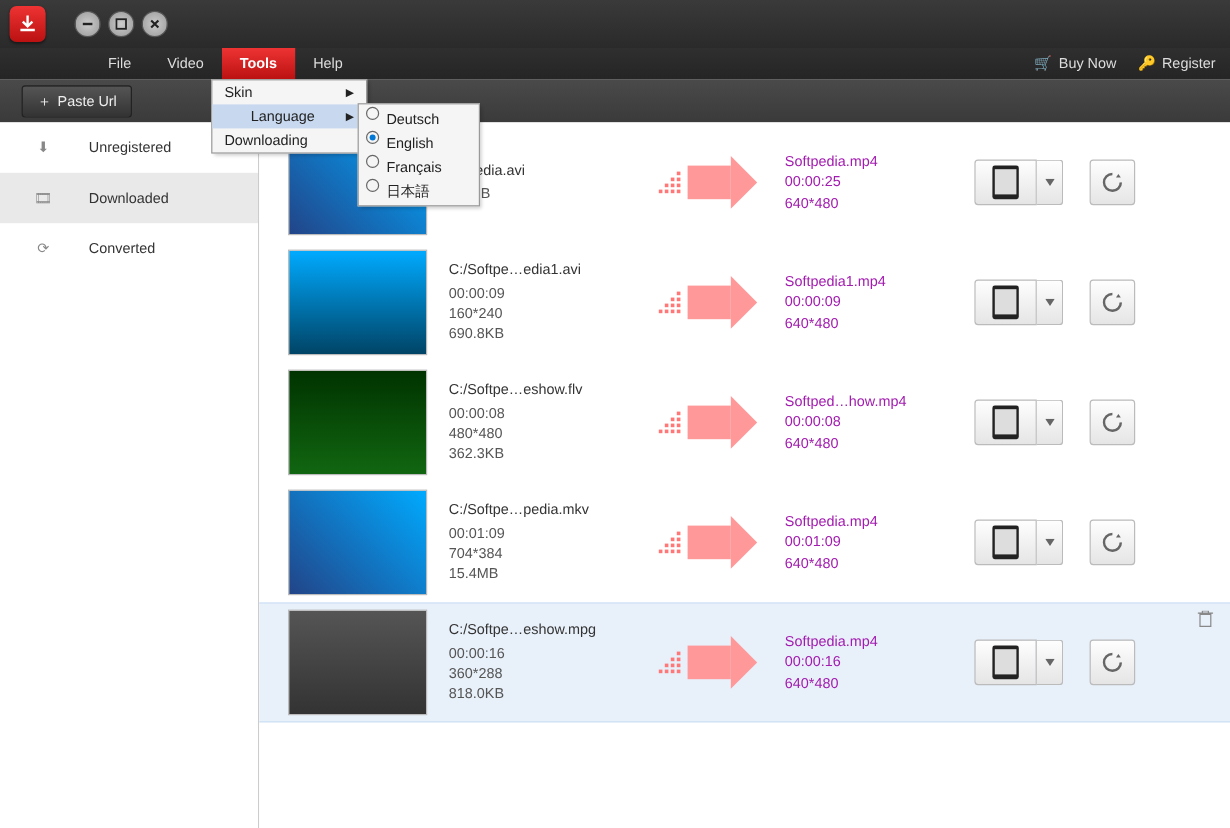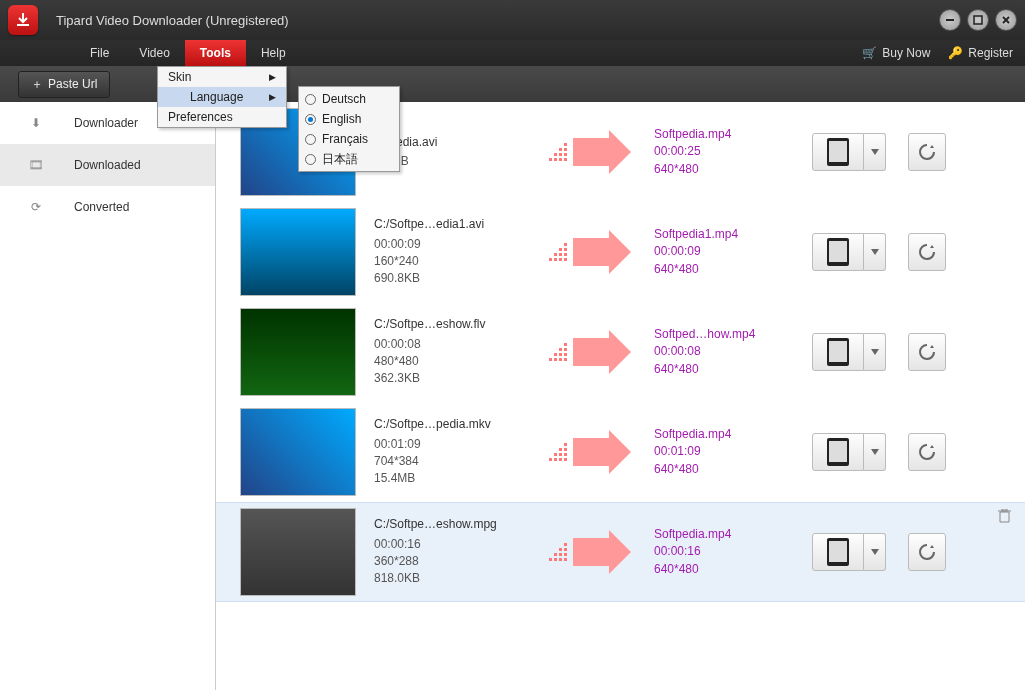--- a/index.html
+++ b/index.html
@@ -39,42 +39,41 @@
 .arrow-bar { width:36px; height:28px; background:#f99; }
 .arrow-head { width:0; height:0; border-top:22px solid transparent; border-bottom:22px solid transparent; border-left:22px solid #f99; position:absolute; left:36px; top:-8px; }
 .dst-info { width:150px; margin-left:20px; color:#a21caf; line-height:1.45; }
 .device-box { display:flex; margin-left:8px; }
 .device-btn { width:52px; height:38px; background:linear-gradient(#fefefe,#e5e5e5); border:1px solid #bbb; border-radius:3px 0 0 3px; display:flex; align-items:center; justify-content:center; }
 .drop-btn { width:22px; height:38px; background:linear-gradient(#fefefe,#e5e5e5); border:1px solid #bbb; border-left:none; border-radius:0 3px 3px 0; display:flex; align-items:center; justify-content:center; cursor:pointer; }
 .convert-btn { width:38px; height:38px; margin-left:22px; background:linear-gradient(#fefefe,#e5e5e5); border:1px solid #bbb; border-radius:3px; display:flex; align-items:center; justify-content:center; cursor:pointer; }
 .trash { position:absolute; right:14px; top:6px; cursor:pointer; color:#888; }
 
 
-.dropdown { position:absolute; top:26px; left:157px; background:#f5f5f5; border:1px solid #999; width:130px; z-index:10; box-shadow:2px 2px 3px rgba(0,0,0,.2); }
+.dropdown { position:absolute; top:26px; left:176px; background:#f5f5f5; border:1px solid #999; width:130px; z-index:10; box-shadow:2px 2px 3px rgba(0,0,0,.2); }
 .dropdown .ditem { height:20px; line-height:20px; padding:0 10px; display:flex; justify-content:space-between; align-items:center; cursor:pointer; color:#222; }
 .dropdown .ditem.hover { background:#c7d8ef;padding-left:32px; }
 .submenu { position:absolute; top:46px; left:298px; background:#f5f5f5; border:1px solid #999; width:102px; z-index:10; box-shadow:2px 2px 3px rgba(0,0,0,.2); padding:2px 0; }
-.submenu .sitem { height:20px; line-height:20px; padding:0 6px; display:flex; align-items:center; gap:6px; cursor:pointer; color:#222; }
+.submenu .sitem { height:20px; line-height:20px; padding:0 6px; display:flex; gap:6px; cursor:pointer; color:#222; }
 .radio { width:11px; height:11px; border:1px solid #666; border-radius:50%; display:inline-flex; align-items:center; justify-content:center; }
 .radio.checked::after { content:''; width:5px; height:5px; background:#0078d7; border-radius:50%; }
 .arrow-r { font-size:9px; }
 
 .ipad { width:22px; height:28px; background:#222; border-radius:2px; position:relative; }
 .ipad::after { content:''; position:absolute; top:3px; left:2px; right:2px; bottom:4px; background:#ddd; }
 </style>
 </head>
 <body>
 
 <div class="titlebar">
   <div class="app-logo">
     <svg width="18" height="18" viewBox="0 0 18 18">
         <path d="M9 2v8M5 7l4 4 4-4M3 14h12" stroke="#fff" stroke-width="2" fill="none"></path>
       </svg>
   </div>
-  <div class="title-text">Tipard Video Downloader (Unregistered)</div>
   <div class="win-btn">
       <svg width="10" height="10">
         <rect x="1" y="4" width="8" height="2" fill="#222"></rect>
       </svg>
     </div>
   <div class="win-btn">
       <svg width="10" height="10">
         <rect x="1" y="1" width="8" height="8" stroke="#222" stroke-width="1.5" fill="none"></rect>
       </svg>
     </div>
@@ -104,21 +103,21 @@
   <div class="dropdown">
     <div class="ditem">
         <span>Skin</span>
         <span class="arrow-r">▶</span>
       </div>
     <div class="ditem hover">
         <span>Language</span>
         <span class="arrow-r">▶</span>
       </div>
     <div class="ditem">
-        <span>Preferences</span>
+        <span>Downloading</span>
       </div>
   </div>
 
   <div class="submenu">
     <div class="sitem">
         <span class="radio"></span>
         <span>Deutsch</span>
       </div>
     <div class="sitem">
         <span class="radio checked"></span>
@@ -139,21 +138,21 @@
   <div class="paste-btn">
     <span>＋</span>
     <span>Paste Url</span>
   </div>
 </div>
 
 <div class="body">
   <div class="sidebar">
     <div class="side-item">
       <span class="side-icon">⬇</span>
-      <span>Downloader</span>
+      <span>Unregistered</span>
     </div>
     <div class="side-item selected">
       <span class="side-icon">🎞</span>
       <span>Downloaded</span>
     </div>
     <div class="side-item">
       <span class="side-icon">⟳</span>
       <span>Converted</span>
     </div>
   </div>

